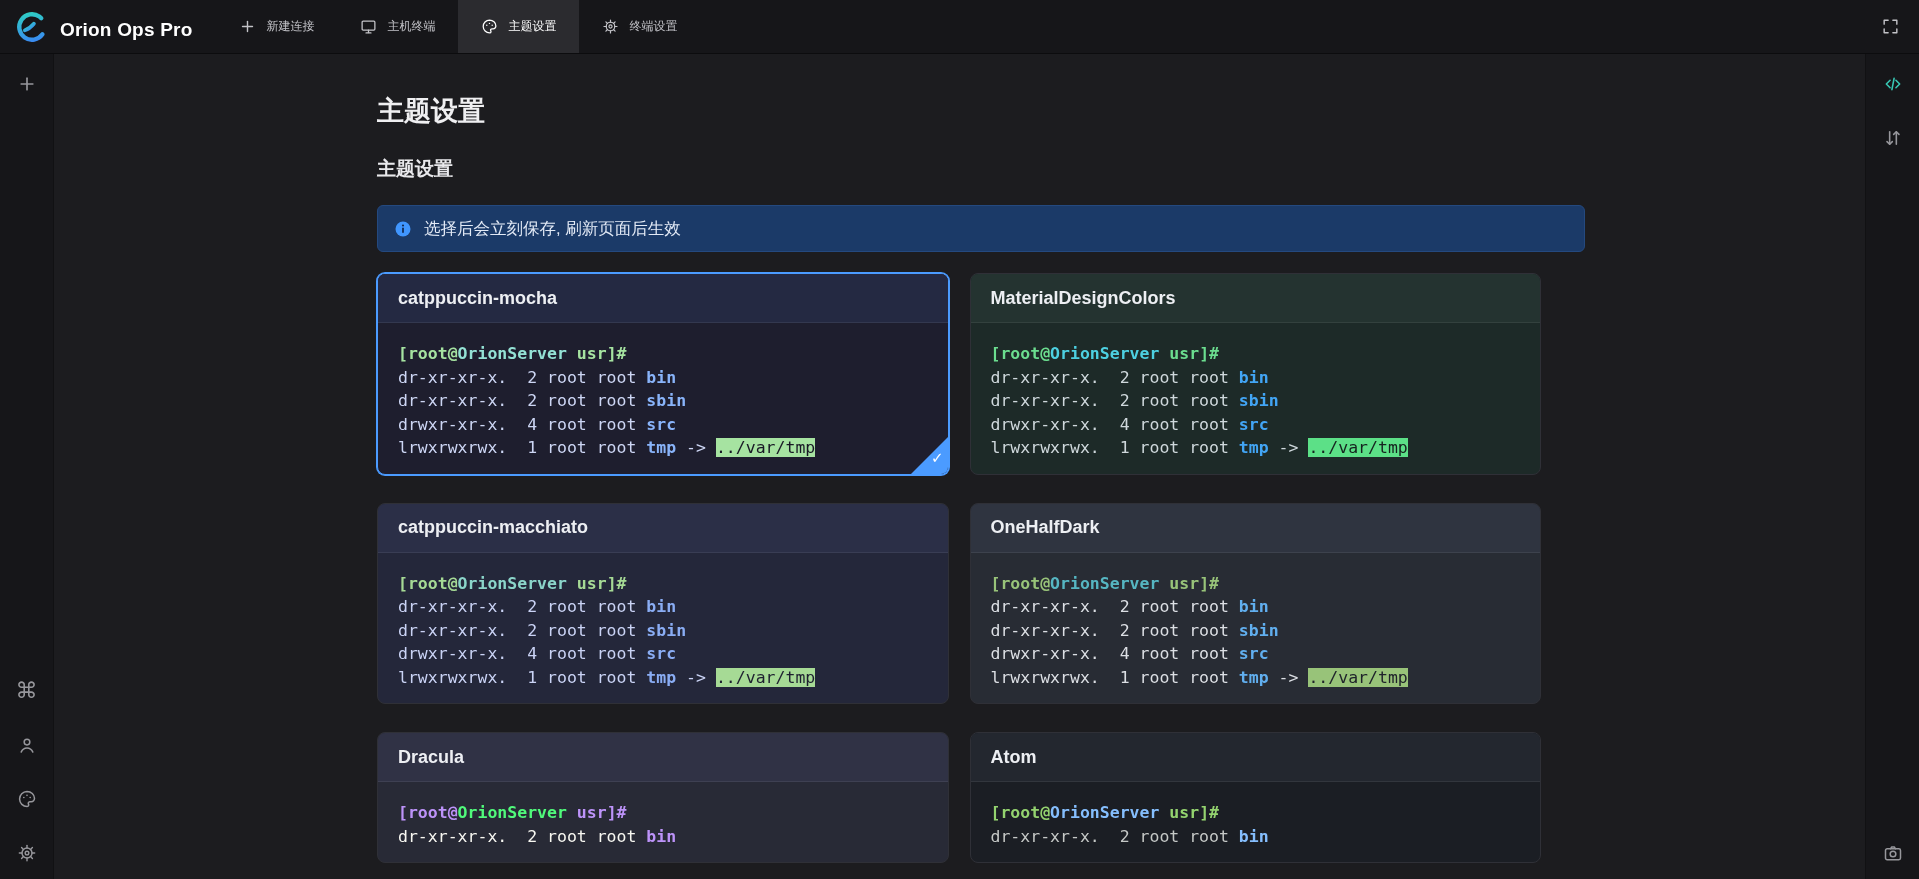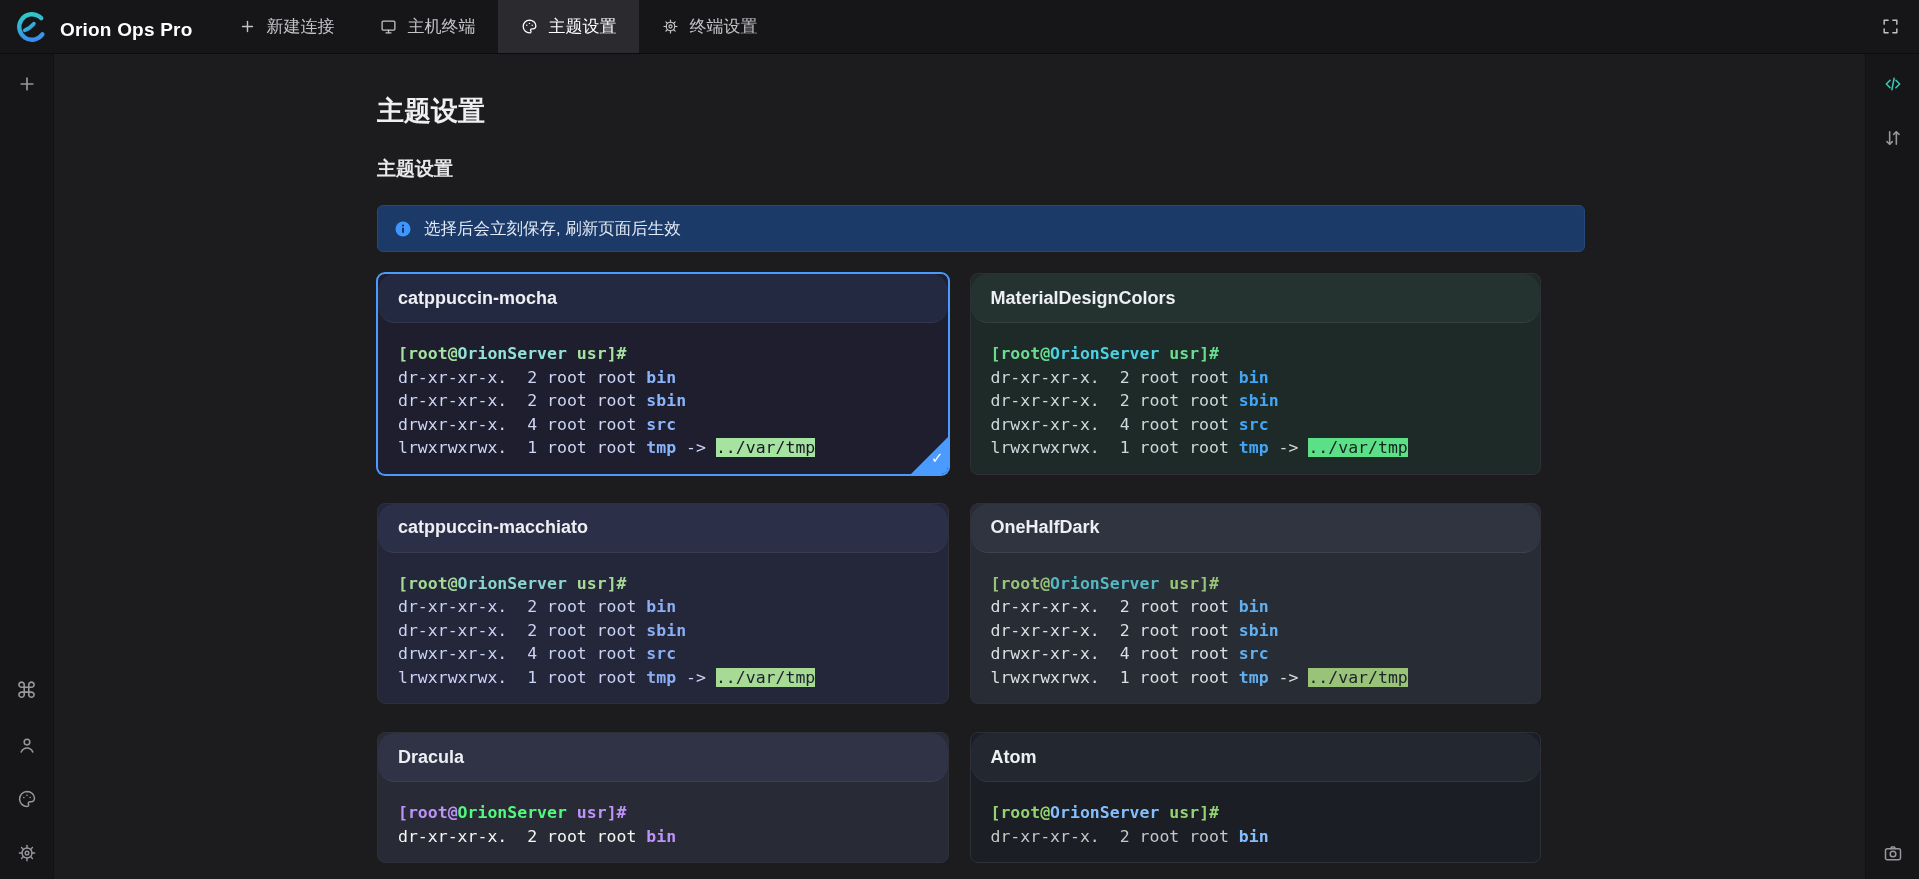--- a/index.html
+++ b/index.html
@@ -14,21 +14,21 @@
         grid-template-rows:54px 1fr; grid-template-columns:54px 1fr 54px; }
 
   
   .navbar{ grid-column:1/4; grid-row:1; display:flex; align-items:stretch;
            background:#161619; border-bottom:1px solid #0c0c0e; }
   .brand{ display:flex; align-items:center; gap:11px; padding:0 24px 0 15px; }
   .brand svg{ display:block; }
   .app-title{ font-size:19px; font-weight:bold; color:#fff; white-space:nowrap; letter-spacing:.2px;margin-top:6px; }
   .main-nav{ display:flex; align-items:stretch; }
   .nav-item{ display:flex; align-items:center; gap:10px; padding:0 23px;
-             font-size:17px; color:#c3c3c8; cursor:pointer; white-space:nowrap; }
+             font-size:12px; color:#c3c3c8; cursor:pointer; white-space:nowrap; }
   .nav-item.active{ background:#2b2b2f; color:#fff; }
   .icon{ display:flex; }
   .icon svg{ display:block; }
   .nav-item .icon svg{ width:17px; height:17px; }
   .nav-right{ margin-left:auto; display:flex; align-items:center; padding:0 19px; color:#c3c3c8; }
   .fsbtn{ display:flex; cursor:pointer; }
   .fsbtn svg{ width:19px; height:19px; display:block; }
 
   
   .rail{ background:#161619; display:flex; flex-direction:column; align-items:center; overflow:hidden; }
@@ -50,21 +50,21 @@
           background:#1b3a68; border:1px solid #24497f; border-radius:6px; padding:0 16px;
           font-size:16.5px; color:#e3eaf6; }
   .alert-icon svg{ width:18px; height:18px; display:block; }
 
   
   .grid{ width:1164px; display:grid; grid-template-columns:1fr 1fr; gap:28px 21px; align-items:start; }
   .theme-card{ position:relative; border:1px solid #2f3037; border-radius:8px;
                background:var(--bg); overflow:hidden; cursor:pointer; }
   .theme-card.selected{ border-color:var(--accent); box-shadow:0 0 0 1px var(--accent); }
   .card-head{ height:49px; display:flex; align-items:center; padding:0 20px;
-              background:var(--hbg); border-bottom:1px solid rgba(255,255,255,.07);border-radius:17px; }
+              background:var(--hbg); border-bottom:1px solid rgba(255,255,255,.07); }
   .card-title{ font-size:18px; font-weight:bold; color:#edeff3; }
   .card-body{ position:relative; padding:19px 20px 14px;
               font-family:"DejaVu Sans Mono","Liberation Mono",monospace;
               font-size:16.5px; line-height:23.5px; }
   .line{ white-space:pre; }
   .p1{ color:var(--p1); font-weight:bold; }
   .p2{ color:var(--p2); font-weight:bold; }
   .txt{ color:var(--text); }
   .dir{ color:var(--dir); font-weight:bold; }
   .lnk{ background:var(--hlbg); color:var(--hltext); }

